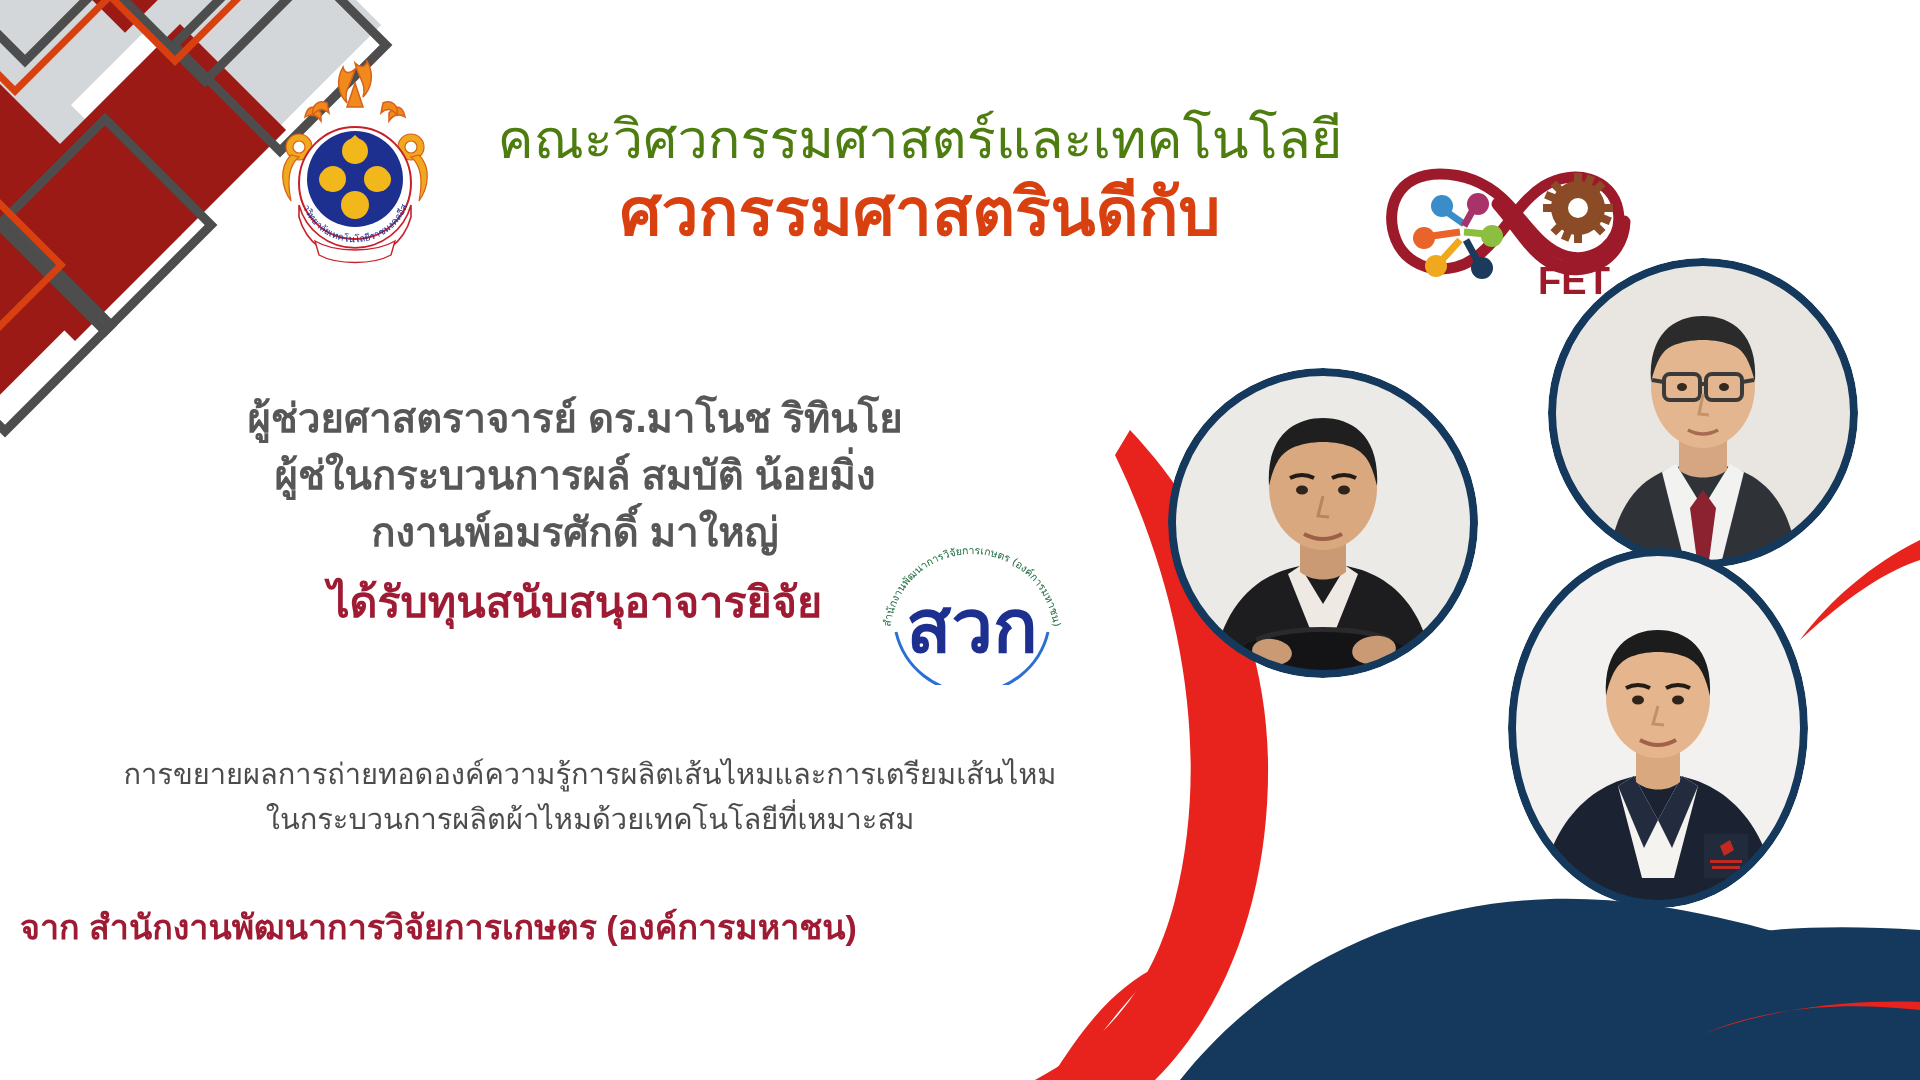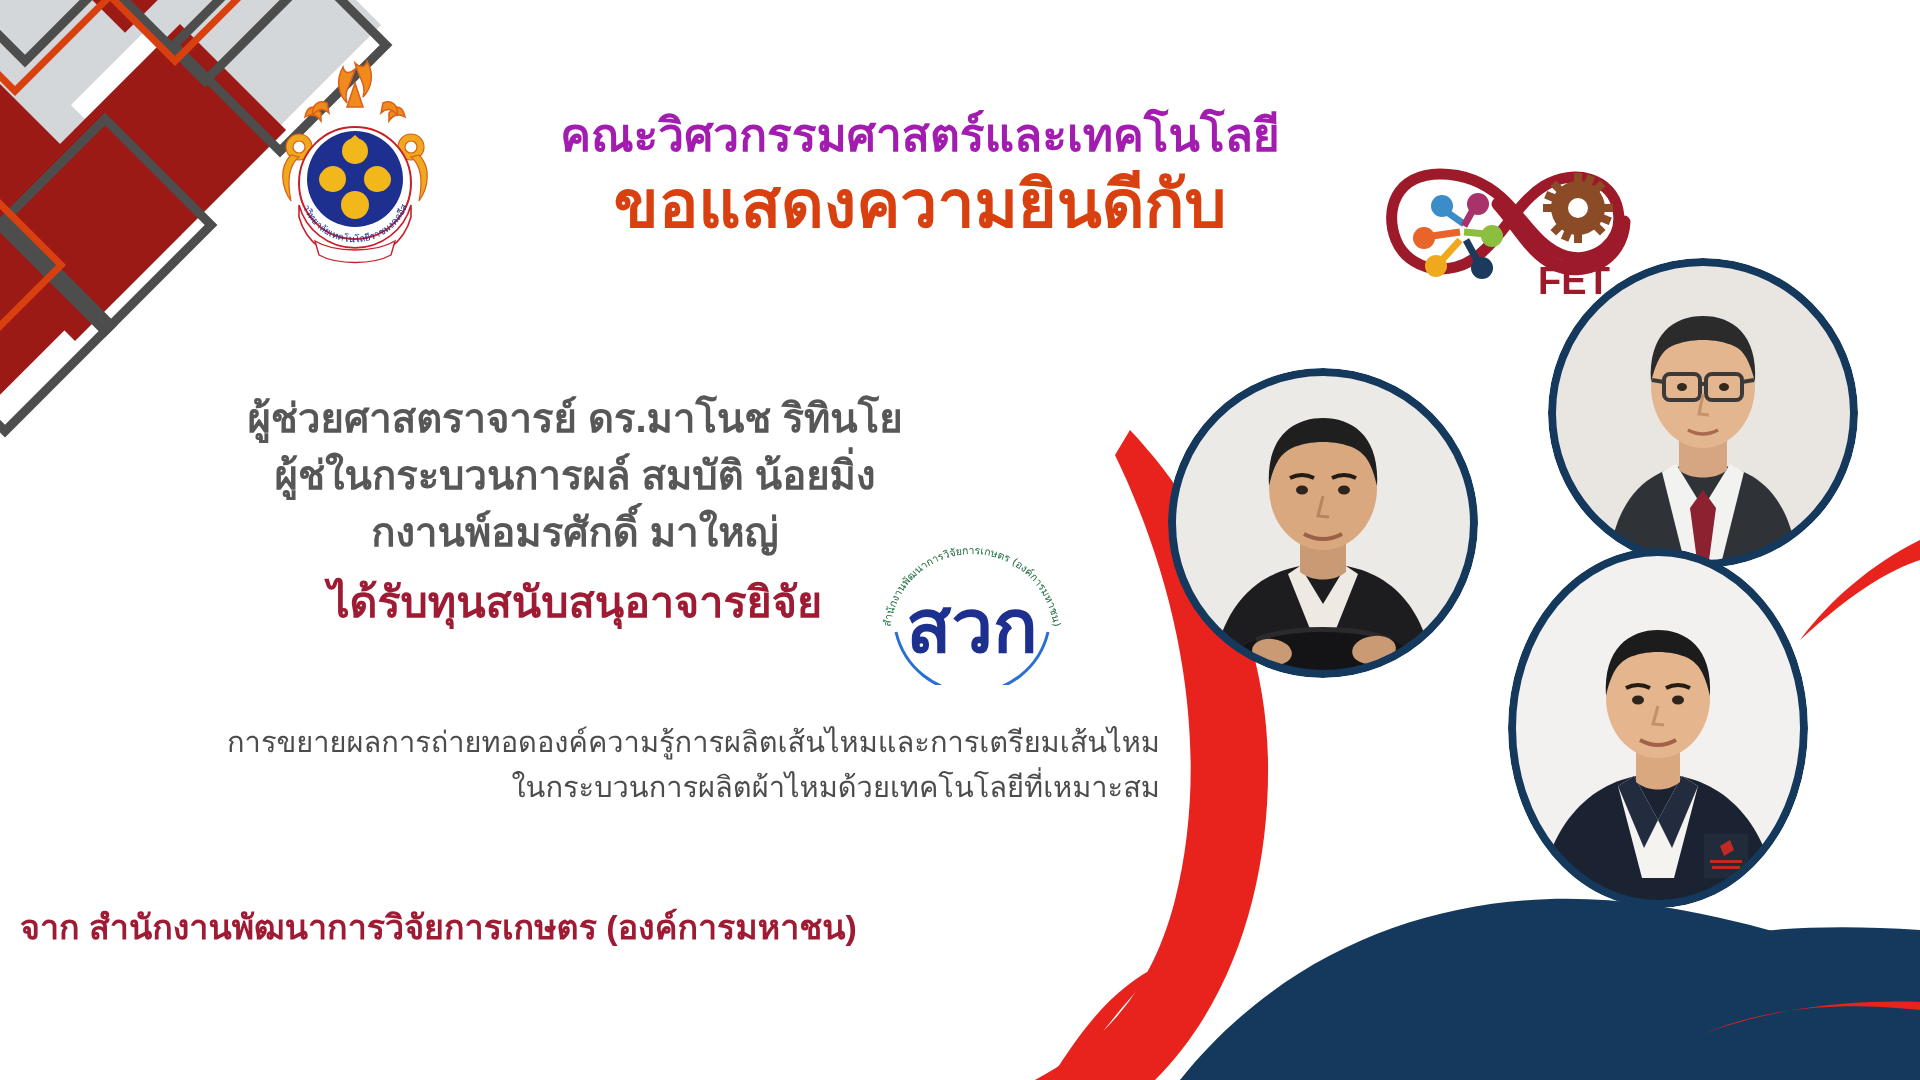--- a/index.html
+++ b/index.html
@@ -13,21 +13,21 @@
 
   
   .bg-svg{position:absolute;left:0;top:0;width:1920px;height:1080px;}
 
   
   .seal{position:absolute;left:255px;top:55px;width:200px;height:250px;}
 
   
   .header-block{position:absolute;left:470px;top:110px;width:900px;text-align:center;}
   .head-line1{
-    font-size:46px;font-weight:bold;color:#a21caf;letter-spacing:0px;line-height:1.1;
+    font-size:54px;font-weight:normal;color:#4d7c0f;letter-spacing:0px;line-height:1.1;
     white-space:nowrap;
   }
   .head-line2{
     font-size:66px;font-weight:bold;color:#d94010;line-height:1.15;margin-top:6px;
     white-space:nowrap;
   }
 
   
   .fet{position:absolute;left:1378px;top:152px;width:260px;height:165px;}
 
@@ -38,21 +38,21 @@
   }
   .grant-line{
     font-size:43px;font-weight:bold;color:#9e1b33;line-height:1.5;margin-top:10px;
     white-space:nowrap;
   }
 
   
   .arda{position:absolute;left:872px;top:540px;width:200px;height:145px;}
 
   
-  .project{position:absolute;left:20px;top:720px;width:1140px;text-align:right;}
+  .project{position:absolute;left:20px;top:752px;width:1140px;text-align:center;}
   .proj-line{font-size:29px;color:#4c4c4c;line-height:1.55;white-space:nowrap;}
 
   
   .funder{position:absolute;left:20px;top:900px;width:1140px;text-align:left;}
   .funder-line{font-size:34px;font-weight:bold;color:#9e1b33;white-space:nowrap;}
 
   
   .portrait{position:absolute;border-radius:50%;overflow:hidden;}
   .p-top   {left:1548px;top:258px;width:310px;height:310px;}
   .p-left  {left:1168px;top:368px;width:310px;height:310px;}
@@ -157,21 +157,21 @@
     <path id="sealArc" d="M48 152 A56 56 0 0 0 152 152" fill="none"></path>
     <text font-size="9.5" fill="#1d2f8f" font-family="'DejaVu Sans',sans-serif">
       <textPath href="#sealArc" startOffset="50%" text-anchor="middle">มหาวิทยาลัยเทคโนโลยีราชมงคลอีสาน</textPath>
     </text>
 
     <path d="M60 186 C80 198 120 198 140 186 L136 200 C118 210 82 210 64 200 Z" fill="#ffffff" stroke="#c8202a" stroke-width="1.4"></path>
   </svg>
 
   <div class="header-block">
     <div class="head-line1">คณะวิศวกรรมศาสตร์และเทคโนโลยี</div>
-    <div class="head-line2">ขอแสดงความยินดีกับ</div>
+    <div class="head-line2">ศวกรรมศาสตรินดีกับ</div>
   </div>
 
   <svg class="fet" viewBox="0 0 260 165">
 
     <path d="M62 22 C18 22 6 58 18 88 C30 118 72 128 102 102 C128 80 140 50 166 34 C196 16 234 26 240 58 C246 90 216 112 188 104 C160 96 146 66 124 46 C104 28 82 22 62 22 Z" fill="none" stroke="#9c1a2a" stroke-width="11" stroke-linecap="round"></path>
     <path d="M120 52 C140 74 152 100 176 112 C206 126 244 108 246 70" fill="none" stroke="#9c1a2a" stroke-width="13" stroke-linecap="round"></path>
 
     <g>
       <g stroke-width="7" fill="none">
         <path d="M66 58 L86 72" stroke="#3a8dc8"></path>

